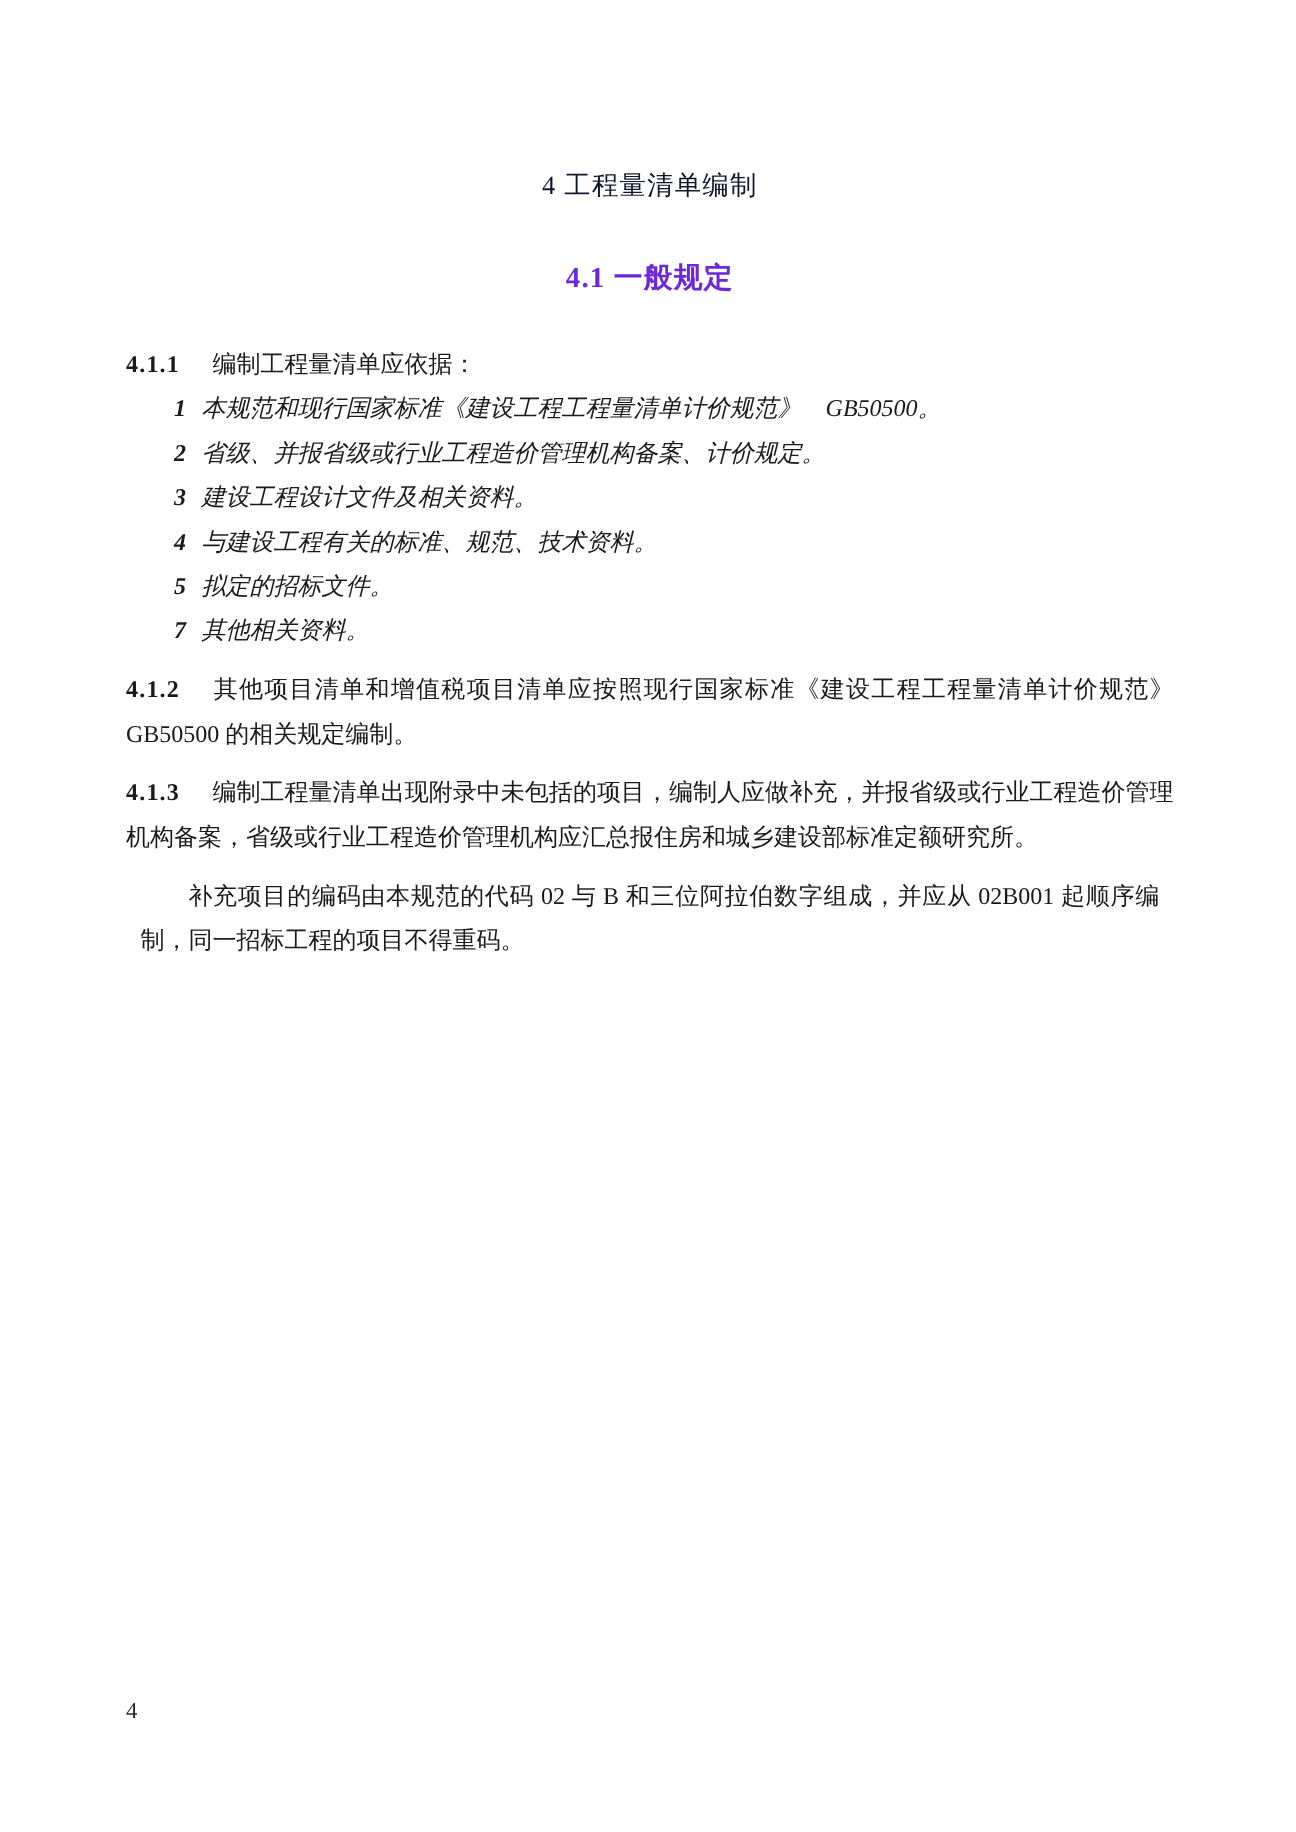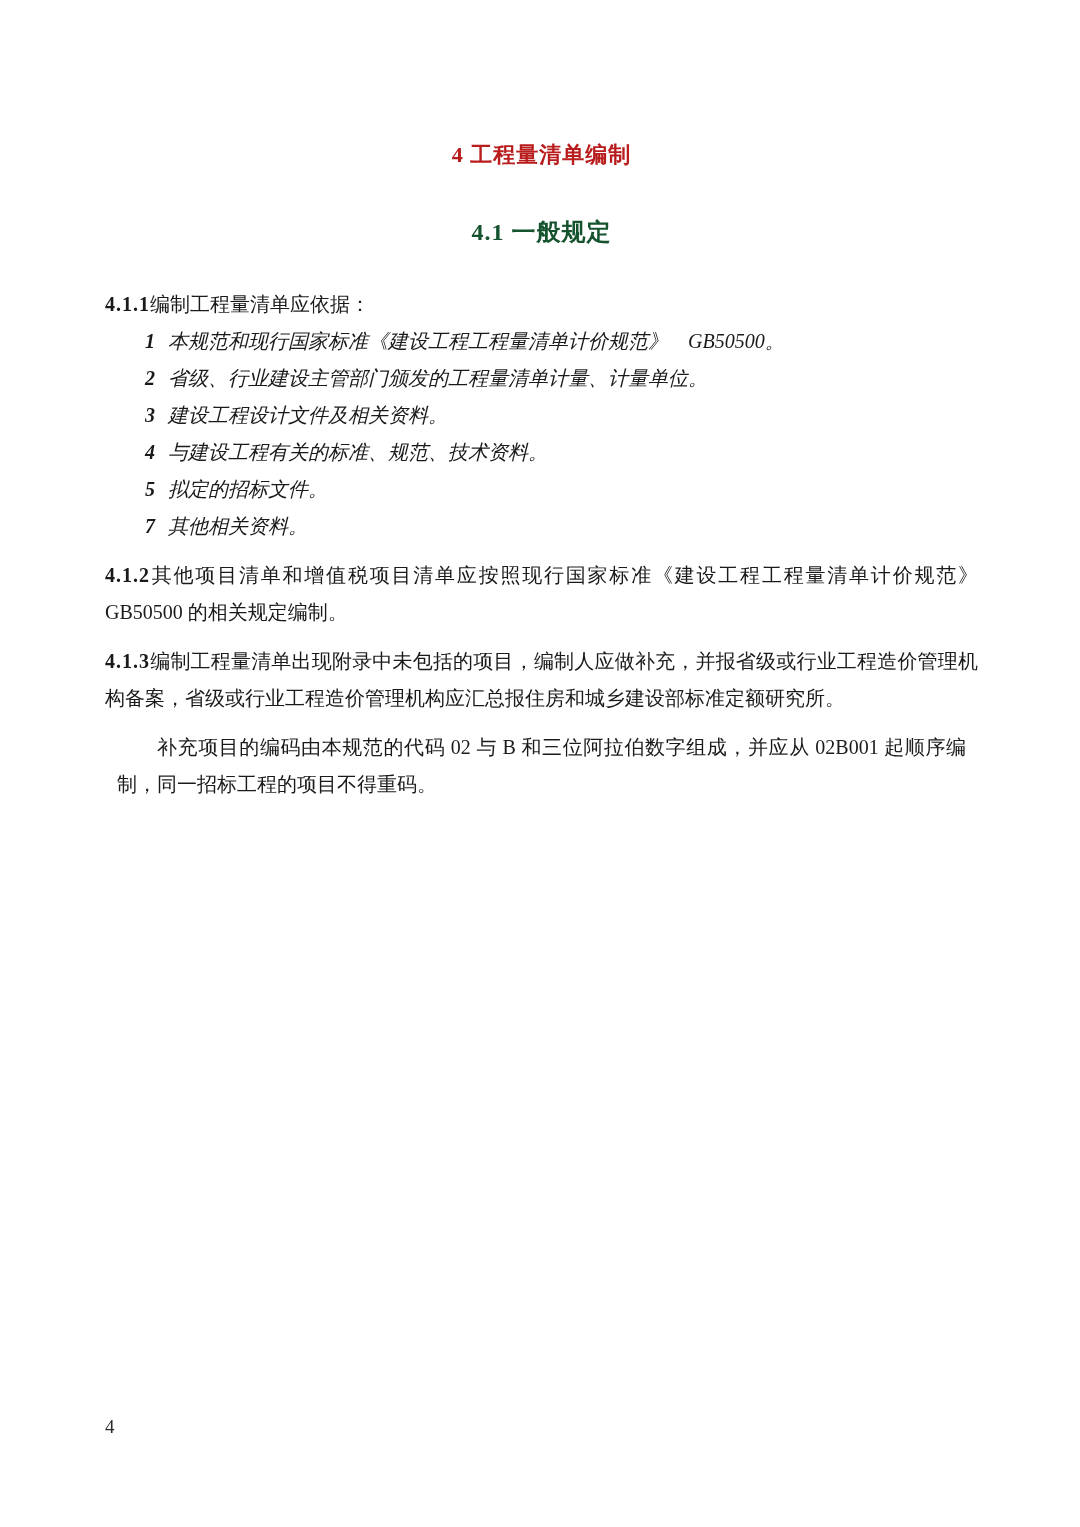--- a/index.html
+++ b/index.html
@@ -17,44 +17,45 @@
     overflow: hidden;
   }
   .content {
     padding: 143px 102px 0 105px;
   }
   .doc-title {
     margin: 0;
     text-align: center;
     font-size: 22px;
     line-height: 24px;
-    font-weight: bold;
+    font-weight: normal;
     letter-spacing: 1px;
-    color: #b91c1c;
+    color: #0f172a;
   }
   .doc-subtitle {
     margin: 53px 0 0 0;
     text-align: center;
     font-size: 24px;
     line-height: 24px;
     font-weight: bold;
     letter-spacing: 1px;
-    color: #14532d;
+    color: #6d28d9;
   }
   .body-text {
     margin-top: 42px;
     font-size: 20px;
     line-height: 37px;
   }
   .clause {
     margin: 0;
     text-align: justify;
   }
   .clause-num {
     font-weight: bold;
+    margin-right: 27px;
     letter-spacing: 1px;
   }
   .list-item {
     padding-left: 40px;
     font-style: italic;
   }
   .item-num {
     font-weight: bold;
     margin-right: 13px;
   }
@@ -84,21 +85,21 @@
     <h1 class="doc-title">4 工程量清单编制</h1>
 
     <h2 class="doc-subtitle">4.1 一般规定</h2>
 
     <div class="body-text">
 
       <p class="clause"><span class="clause-num">4.1.1</span><span>编制工程量清单应依据：</span></p>
 
       <div class="list">
         <div class="list-item"><span class="item-num">1</span><span>本规范和现行国家标准《建设工程工程量清单计价规范》　GB50500。</span></div>
-        <div class="list-item"><span class="item-num">2</span><span>省级、行业建设主管部门颁发的工程量清单计量、计量单位。</span></div>
+        <div class="list-item"><span class="item-num">2</span><span>省级、并报省级或行业工程造价管理机构备案、计价规定。</span></div>
         <div class="list-item"><span class="item-num">3</span><span>建设工程设计文件及相关资料。</span></div>
         <div class="list-item"><span class="item-num">4</span><span>与建设工程有关的标准、规范、技术资料。</span></div>
         <div class="list-item"><span class="item-num">5</span><span>拟定的招标文件。</span></div>
         <div class="list-item"><span class="item-num">7</span><span>其他相关资料。</span></div>
       </div>
 
       <p class="clause mt-12"><span class="clause-num">4.1.2</span><span>其他项目清单和增值税项目清单应按照现行国家标准《建设工程工程量清单计价规范》GB50500 的相关规定编制。</span></p>
 
       <p class="clause mt-12"><span class="clause-num">4.1.3</span><span>编制工程量清单出现附录中未包括的项目，编制人应做补充，并报省级或行业工程造价管理机构备案，省级或行业工程造价管理机构应汇总报住房和城乡建设部标准定额研究所。</span></p>
 

